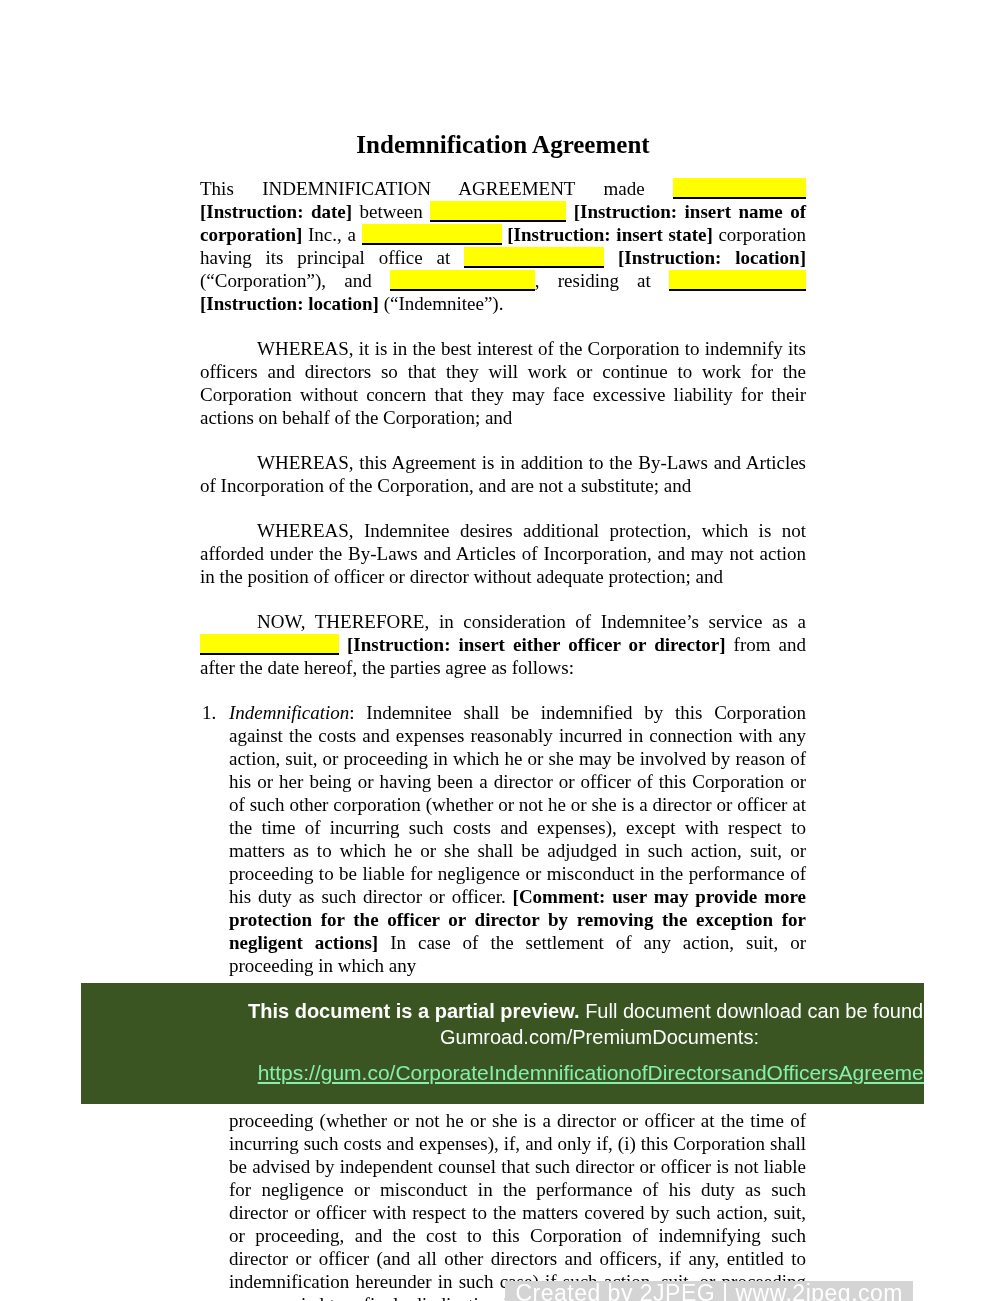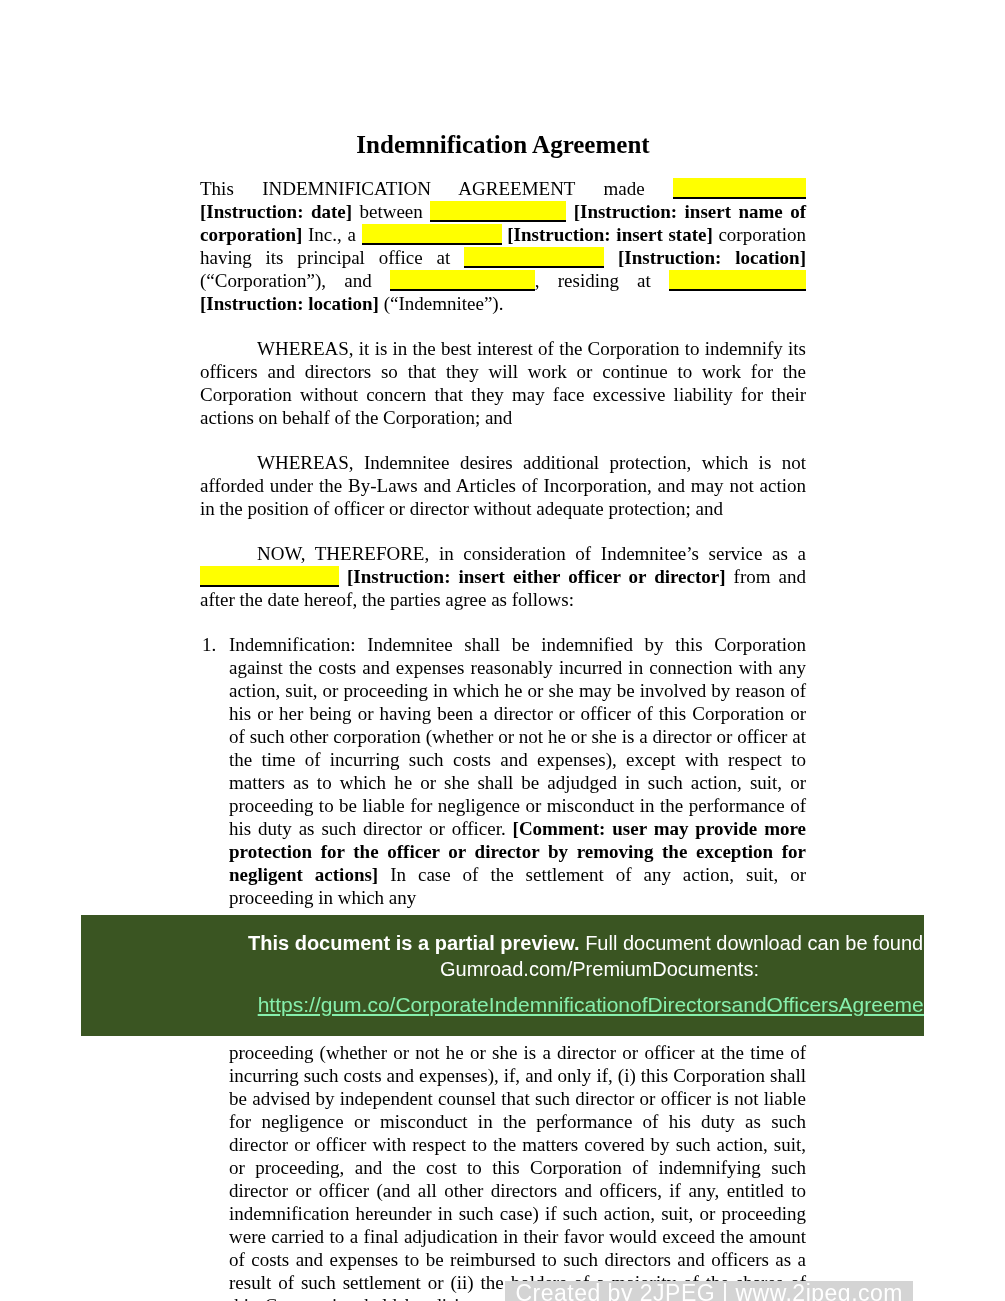--- a/index.html
+++ b/index.html
@@ -19,21 +19,21 @@
     font-weight:bold; text-align:center;
     margin:0 0 17px 0; padding-top:118px;
   }
   .para { margin:0 0 22px 0; }
   .para.indent { text-indent:57px; }
   .para.list-item { position:relative; padding-left:29px; margin-bottom:0; }
   .para.list-cont { padding-left:29px; margin-top:5px; margin-bottom:0; }
   .marker { position:absolute; left:2px; top:0; }
   .rb  { font-weight:bold; }
   .rbi { font-weight:bold; }
-  .ri  { }
+  .ri  { font-style:italic; }
   .blank {
     display:inline-block;
     height:21px; vertical-align:-4px;
     box-sizing:border-box;
     border-bottom:2px solid #000000;
   }
   .banner {
     width:1005px;
     color:#ffffff;
     font-family:"Liberation Sans", sans-serif;
@@ -65,20 +65,21 @@
 </head>
 <body>
 
 <div class="page">
 
   <div class="content">
     <h1 class="doc-title">Indemnification Agreement</h1>
     <div id="paras-top">
         <div class="para"><span>This INDEMNIFICATION AGREEMENT made </span><span class="blank" style="width: 133px; background: rgb(255, 255, 0); border-bottom-color: rgb(0, 0, 0);"></span><span> </span><span class="rb">[</span><span class="rbi">Instruction</span><span class="rb">: date]</span><span> between </span><span class="blank" style="width: 136px; background: rgb(255, 255, 0); border-bottom-color: rgb(0, 0, 0);"></span><span> </span><span class="rb">[</span><span class="rbi">Instruction</span><span class="rb">: insert name of corporation]</span><span> Inc., a </span><span class="blank" style="width: 140px; background: rgb(255, 255, 0); border-bottom-color: rgb(0, 0, 0);"></span><span> </span><span class="rb">[</span><span class="rbi">Instruction</span><span class="rb">: insert state]</span><span> corporation having its principal office at </span><span class="blank" style="width: 140px; background: rgb(255, 255, 0); border-bottom-color: rgb(0, 0, 0);"></span><span> </span><span class="rb">[</span><span class="rbi">Instruction</span><span class="rb">: location]</span><span> (“Corporation”), and </span><span class="blank" style="width: 145px; background: rgb(255, 255, 0); border-bottom-color: rgb(0, 0, 0);"></span><span>, residing at </span><span class="blank" style="width: 137px; background: rgb(255, 255, 0); border-bottom-color: rgb(0, 0, 0);"></span><span> </span><span class="rb">[</span><span class="rbi">Instruction</span><span class="rb">: location]</span><span> (“Indemnitee”).</span></div>
         <div class="para indent"><span>WHEREAS, it is in the best interest of the Corporation to indemnify its officers and directors so that they will work or continue to work for the Corporation without concern that they may face excessive liability for their actions on behalf of the Corporation; and</span></div>
+        <div class="para indent"><span>WHEREAS, this Agreement is in addition to the By-Laws and Articles of Incorporation of the Corporation, and are not a substitute; and</span></div>
         <div class="para indent"><span>WHEREAS, Indemnitee desires additional protection, which is not afforded under the By-Laws and Articles of Incorporation, and may not action in the position of officer or director without adequate protection; and</span></div>
         <div class="para indent"><span>NOW, THEREFORE, in consideration of Indemnitee’s service as a </span><span class="blank" style="width: 139px; background: rgb(255, 255, 0); border-bottom-color: rgb(0, 0, 0);"></span><span> </span><span class="rb">[</span><span class="rbi">Instruction</span><span class="rb">: insert either officer or director]</span><span> from and after the date hereof, the parties agree as follows:</span></div>
         <div class="para list-item"><span class="marker">1.</span><span class="ri">Indemnification</span><span>: Indemnitee shall be indemnified by this Corporation against the costs and expenses reasonably incurred in connection with any action, suit, or proceeding in which he or she may be involved by reason of his or her being or having been a director or officer of this Corporation or of such other corporation (whether or not he or she is a director or officer at the time of incurring such costs and expenses), except with respect to matters as to which he or she shall be adjudged in such action, suit, or proceeding to be liable for negligence or misconduct in the performance of his duty as such director or officer. </span><span class="rb">[</span><span class="rbi">Comment</span><span class="rb">: user may provide more protection for the officer or director by removing the exception for negligent actions]</span><span> In case of the settlement of any action, suit, or proceeding in which any</span></div>
       </div>
   </div>
 
   <div class="banner" style="background: rgb(58, 85, 34); color: rgb(255, 255, 255);">
     <div class="banner-inner">
       <p class="banner-line"><span class="banner-bold">This document is a partial preview.</span> <span>Full document download can be found on Gumroad.com/PremiumDocuments:</span></p>
       <a class="banner-link">https://gum.co/CorporateIndemnificationofDirectorsandOfficersAgreement</a>

